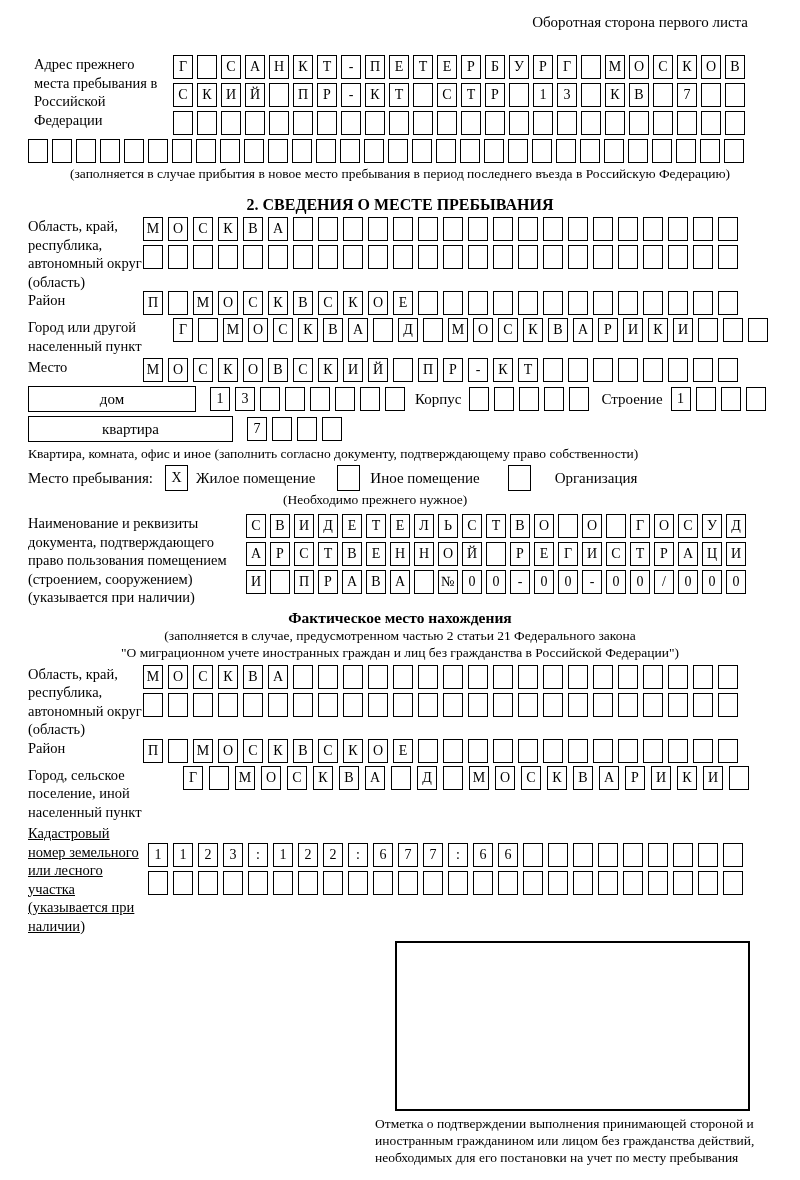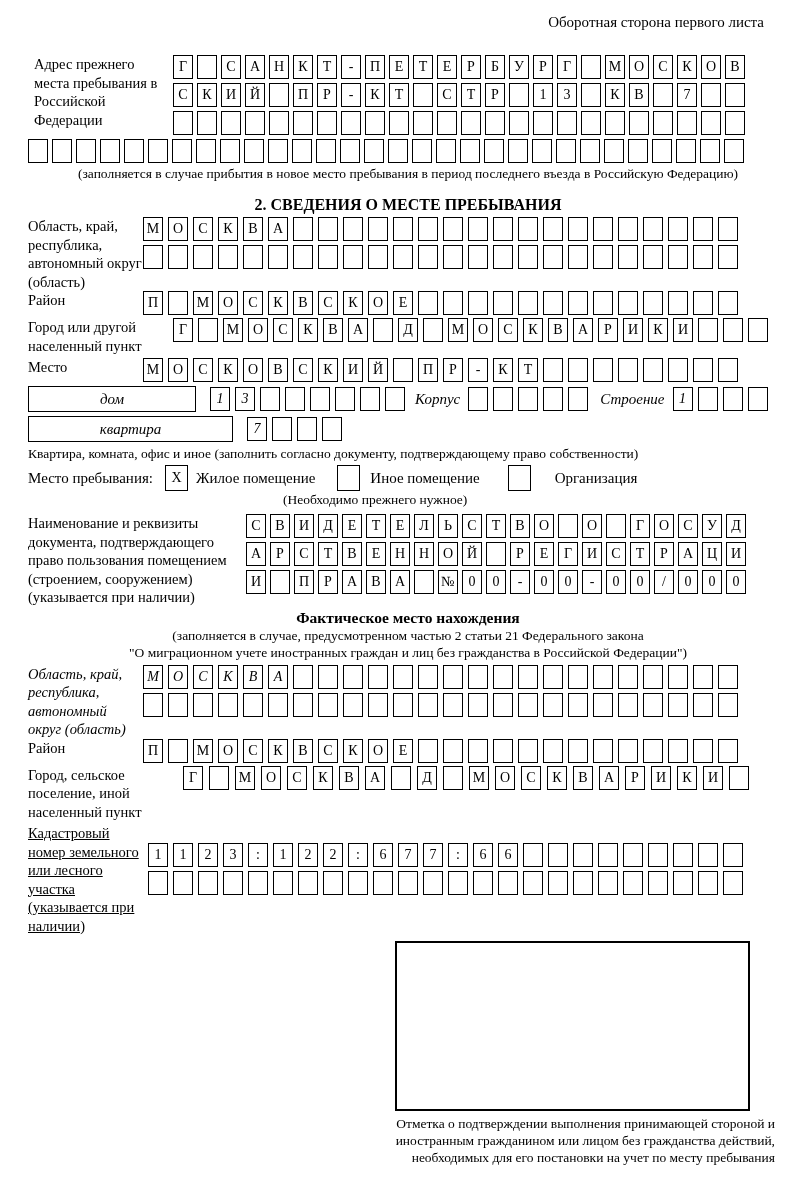--- a/index.html
+++ b/index.html
@@ -2,21 +2,21 @@
 <html><head>
 <meta charset="utf-8">
 <style>
   * { margin:0; padding:0; box-sizing:border-box; }
   html,body { background:#fff; }
   body {
     width:800px; height:1180px; overflow:hidden;
     font-family:"Liberation Serif","DejaVu Serif",serif;
     color:#000;
   }
-  .page { width:800px; height:1180px; padding:14px 12px 0 28px; }
+  .page { width:800px; height:1180px; padding:14px 28px 0 28px; }
 
   .header-note { text-align:right; padding-right:24px; font-size:15px; }
 
   
   .boxrow { display:flex; gap:5px; }
   .boxrow .cell {
     width:20px; height:24px; flex:none;
     border:1.6px solid #000;
     display:flex; align-items:center; justify-content:center;
     font-size:14px; line-height:1;
@@ -38,23 +38,23 @@
   .sub-title { text-align:center; font-weight:bold; font-size:15.5px; }
 
   .widebox {
     border:1.6px solid #000; height:26px; flex:none;
     display:flex; align-items:center; justify-content:center;
     font-size:15px;
   }
   .inline-label { font-size:15px; line-height:26px; flex:none; }
 
   .stamp-box { width:355px; height:170px; border:2px solid #000; margin-left:367px; }
-  .stamp-note { width:400px; margin-left:347px; text-align:right; font-size:13.5px; line-height:17px; margin-top:4px; }
-
-  .mt2{margin-top:2px;} .mt3{margin-top:3px;} .mt4{margin-top:4px;font-style:italic;} .mt6{margin-top:6px;}
+  .stamp-note { width:400px; margin-left:347px; text-align:left; font-size:13.5px; line-height:17px; margin-top:4px; }
+
+  .mt2{margin-top:2px;} .mt3{margin-top:3px;} .mt4{margin-top:4px;} .mt6{margin-top:6px;}
   .mt24{margin-top:24px;}
 </style>
 </head>
 <body>
 
 <div class="page">
 
   <div class="header-note">Оборотная сторона первого листа</div>
 
   <div class="frow mt24">

